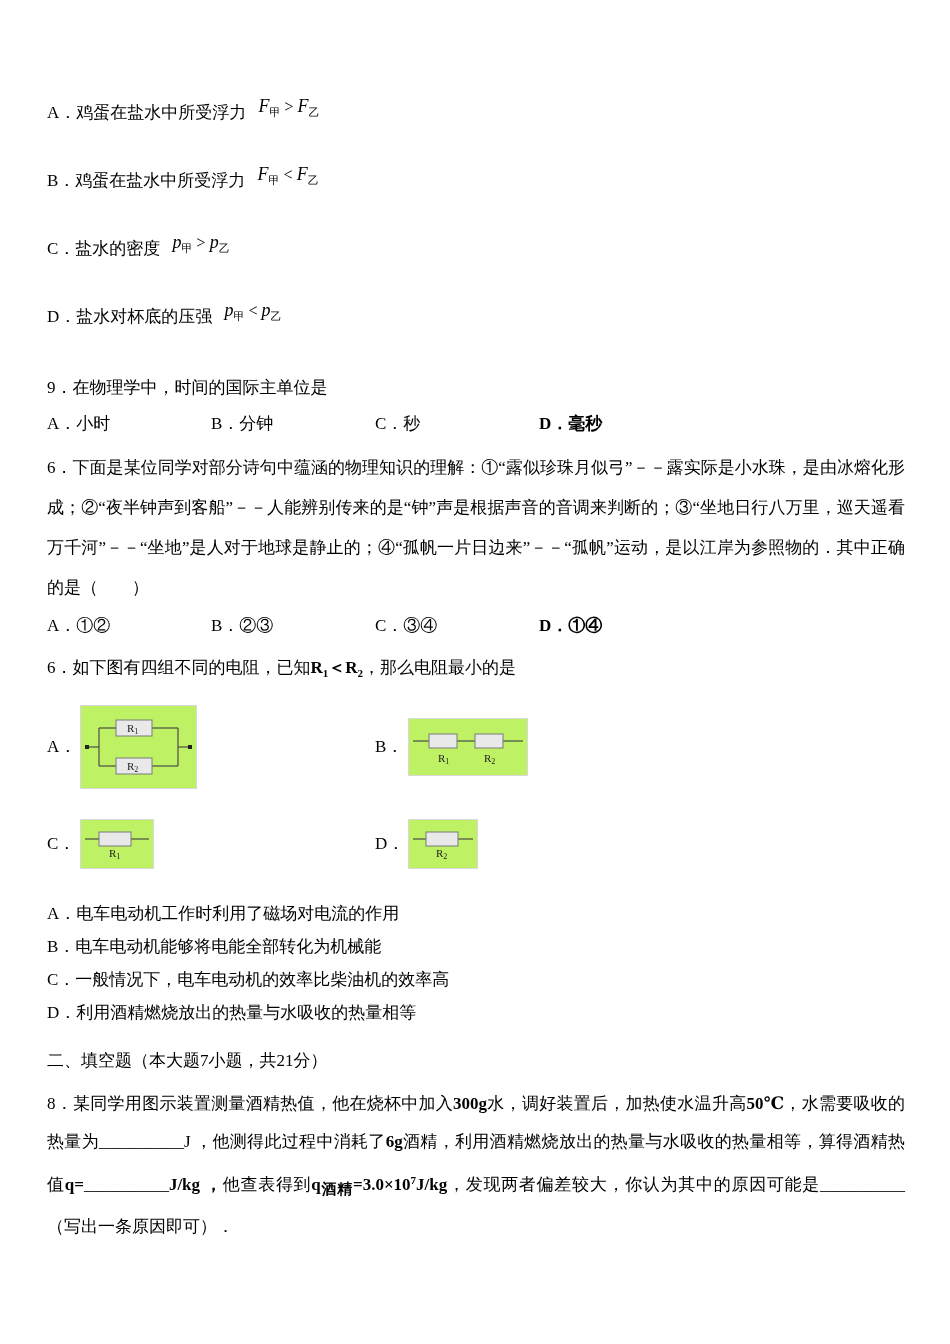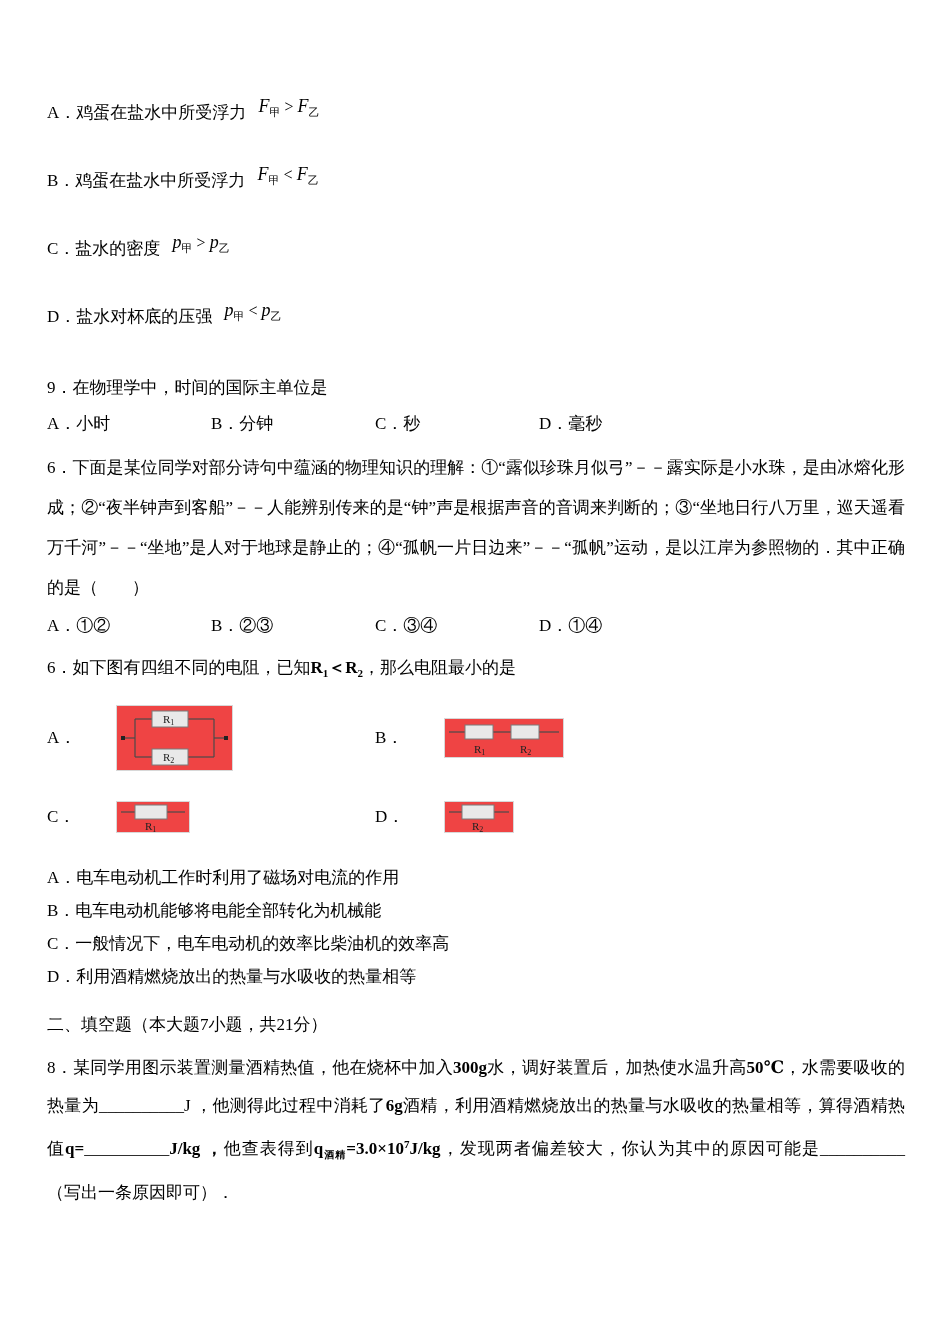--- a/index.html
+++ b/index.html
@@ -21,38 +21,37 @@
     display: inline-block;
     transform: translateY(-6px);
     margin-left: 8px;
     white-space: nowrap;
   }
   .formula .var { font-style: italic; font-size: 18px; }
   .formula .fsub { font-size: 11px; vertical-align: -4px; }
   .formula .op { font-size: 16px; padding: 0 4px; }
   .opt-grid { display: flex; line-height: 36px; }
   .opt-grid .opt-cell { width: 164px; }
-  .opt-grid .opt-cell:last-child { width: auto; }
+  .opt-grid .opt-cell:last-child { width: auto; font-weight: bold; }
   .q-block { margin-top: 6px; }
   .q7-option { line-height: 33px; }
   .ssub { font-size: 11px; vertical-align: -4px; }
-  .ssub-cjk { font-size: 10px; vertical-align: -4px; }
+  .ssub-cjk { font-size: 15px; vertical-align: -4px; }
   .sup { font-size: 11px; vertical-align: 6px; }
   b, .bold { font-weight: bold; }
   .q6-row { display: flex; align-items: center; margin-top: 14px; }
   .q6-cell { display: flex; align-items: center; width: 328px; }
   .q6-cell.right { width: auto; }
   .q6-label { width: 33px; line-height: 24px; }
   .circuit-box {
-    background: #ef4444;
+    background: #bef264;
     border: 1px solid #d8d8d8;
-    padding: 0 4px;
+    padding: 9px 4px;
     display: inline-block;
     line-height: 0;
-    margin-left: 36px;
   }
   svg text { font-family: "Liberation Serif", "DejaVu Serif", serif; fill: #222; }
   .section-head { margin-top: 14px; line-height: 36px; }
   .blank { letter-spacing: 0; font-style: italic; }
 </style>
 </head>
 <body>
 
 <div class="page">
 

